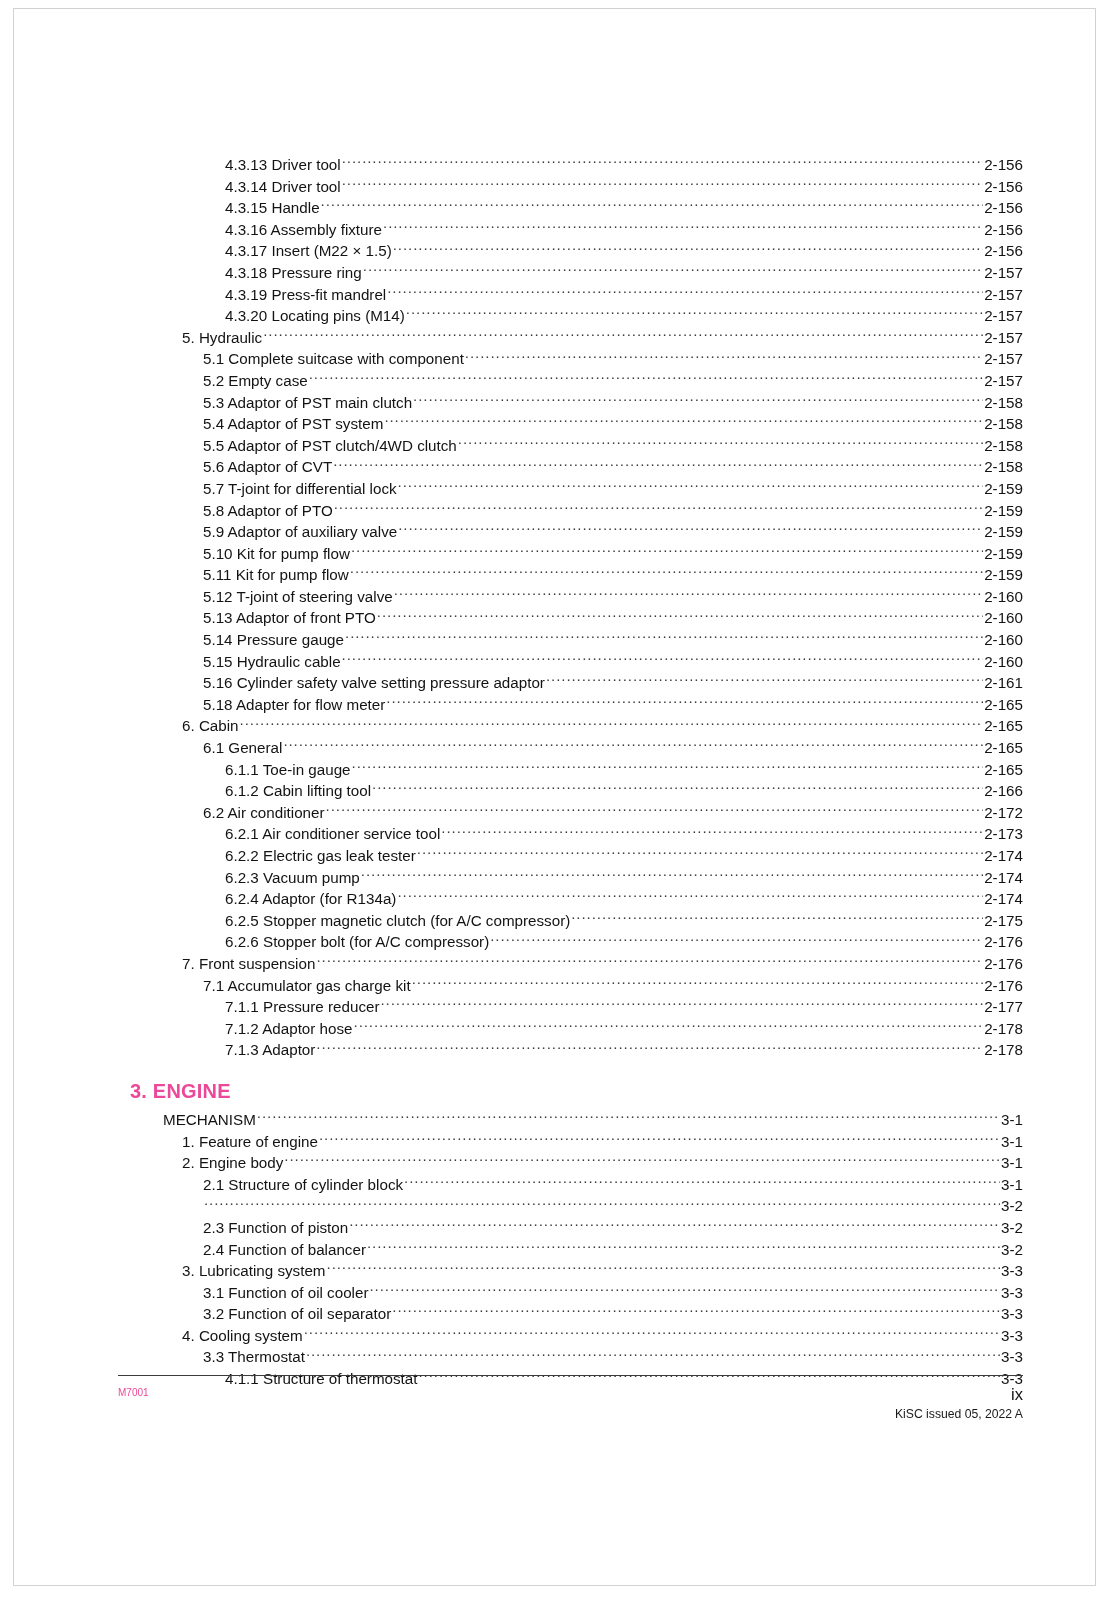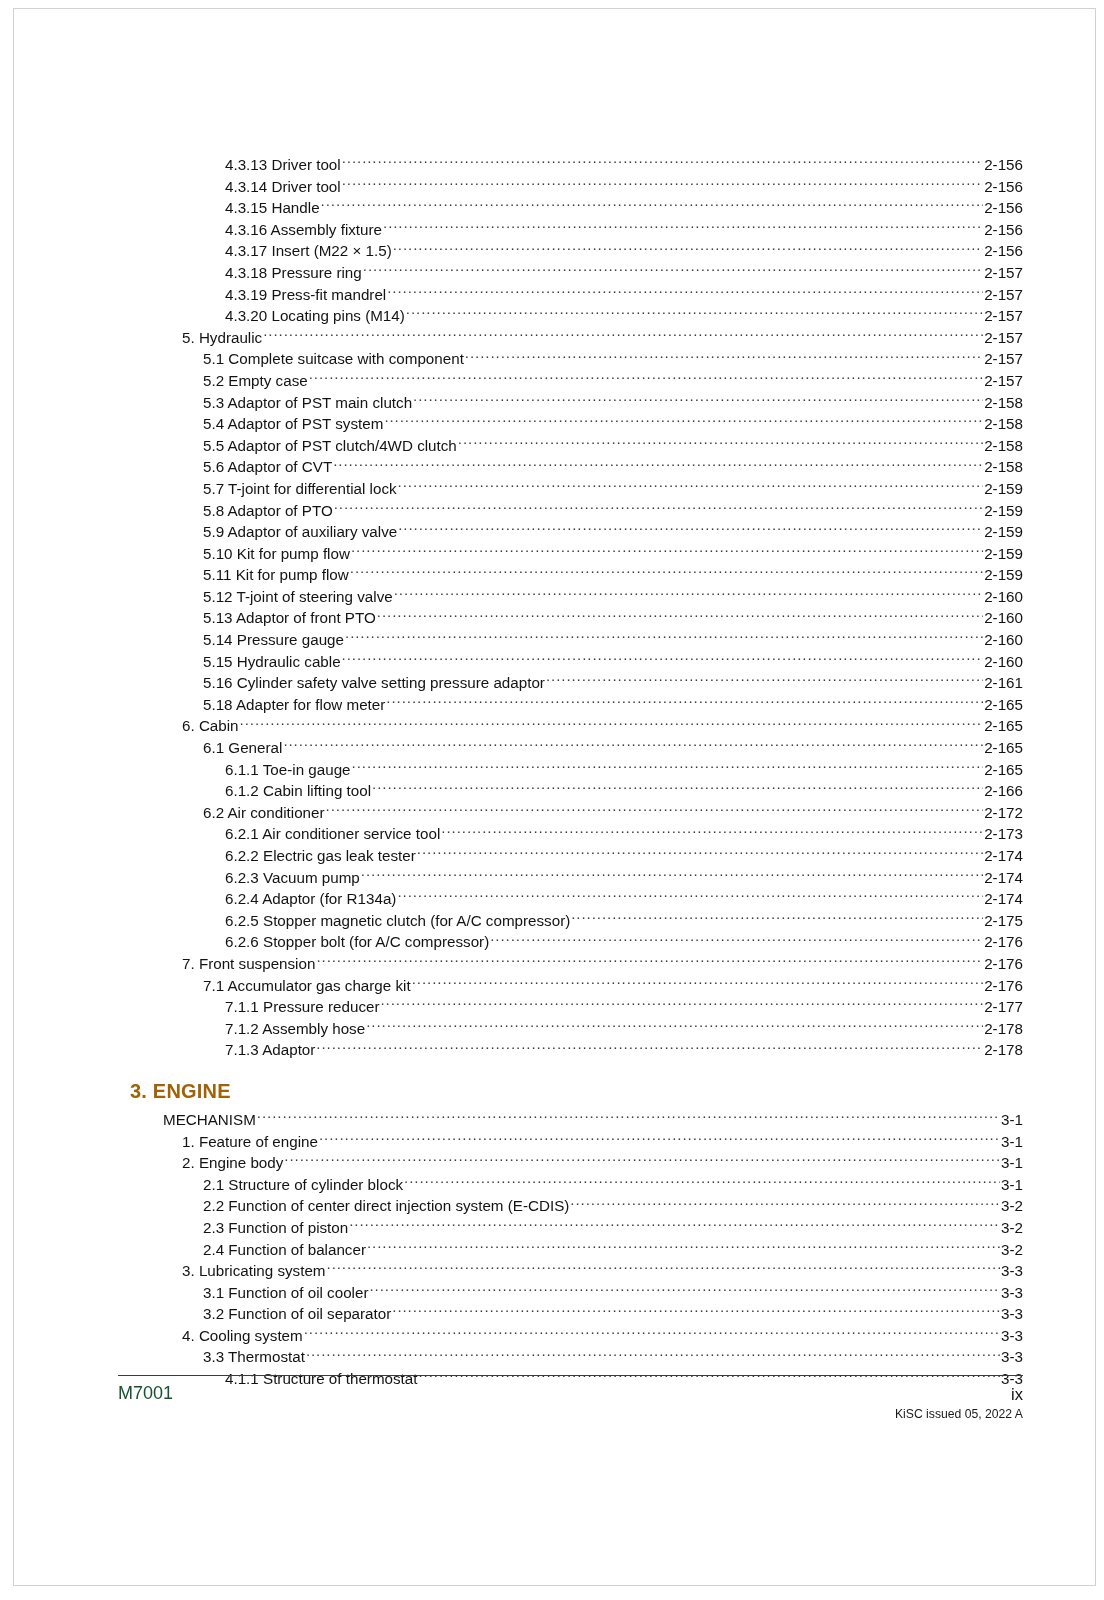--- a/index.html
+++ b/index.html
@@ -75,21 +75,21 @@
   .lvl0 { padding-left: 45px; }
 
   
   .chapter-heading {
     font-size: 20px;
     font-weight: bold;
     line-height: 26px;
     padding-left: 12px;
     margin-top: 17px;
     margin-bottom: 5px;
-    color: #a16207;
+    color: #ec4899;
     letter-spacing: 0.2px;
   }
 
   
   .footer {
     position: absolute;
     left: 104px;
     right: 69px;
     top: 1366px;
   }
@@ -98,23 +98,23 @@
     width: 905px;
   }
   .footer-row {
     display: flex;
     justify-content: space-between;
     align-items: flex-start;
     width: 905px;
     margin-top: 9px;
   }
   .footer-left {
-    font-size: 18px;
+    font-size: 10px;
     line-height: 16px;
-    color: #14532d;
+    color: #ec4899;
   }
   .footer-right {
     text-align: right;
   }
   .footer-pageno {
     font-size: 16.5px;
     line-height: 18px;
     color: #111111;
   }
   .footer-issued {
@@ -327,21 +327,21 @@
           <span class="label">7.1 Accumulator gas charge kit</span>
           <span class="leader"></span>
           <span class="pageno">2-176</span>
         </div>
         <div class="toc-entry lvl3">
           <span class="label">7.1.1 Pressure reducer</span>
           <span class="leader"></span>
           <span class="pageno">2-177</span>
         </div>
         <div class="toc-entry lvl3">
-          <span class="label">7.1.2 Assembly hose</span>
+          <span class="label">7.1.2 Adaptor hose</span>
           <span class="leader"></span>
           <span class="pageno">2-178</span>
         </div>
         <div class="toc-entry lvl3">
           <span class="label">7.1.3 Adaptor</span>
           <span class="leader"></span>
           <span class="pageno">2-178</span>
         </div>
       </div>
 
@@ -362,21 +362,20 @@
           <span class="label">2. Engine body</span>
           <span class="leader"></span>
           <span class="pageno">3-1</span>
         </div>
         <div class="toc-entry lvl2">
           <span class="label">2.1 Structure of cylinder block</span>
           <span class="leader"></span>
           <span class="pageno">3-1</span>
         </div>
         <div class="toc-entry lvl2">
-          <span class="label">2.2 Function of center direct injection system (E-CDIS)</span>
           <span class="leader"></span>
           <span class="pageno">3-2</span>
         </div>
         <div class="toc-entry lvl2">
           <span class="label">2.3 Function of piston</span>
           <span class="leader"></span>
           <span class="pageno">3-2</span>
         </div>
         <div class="toc-entry lvl2">
           <span class="label">2.4 Function of balancer</span>

